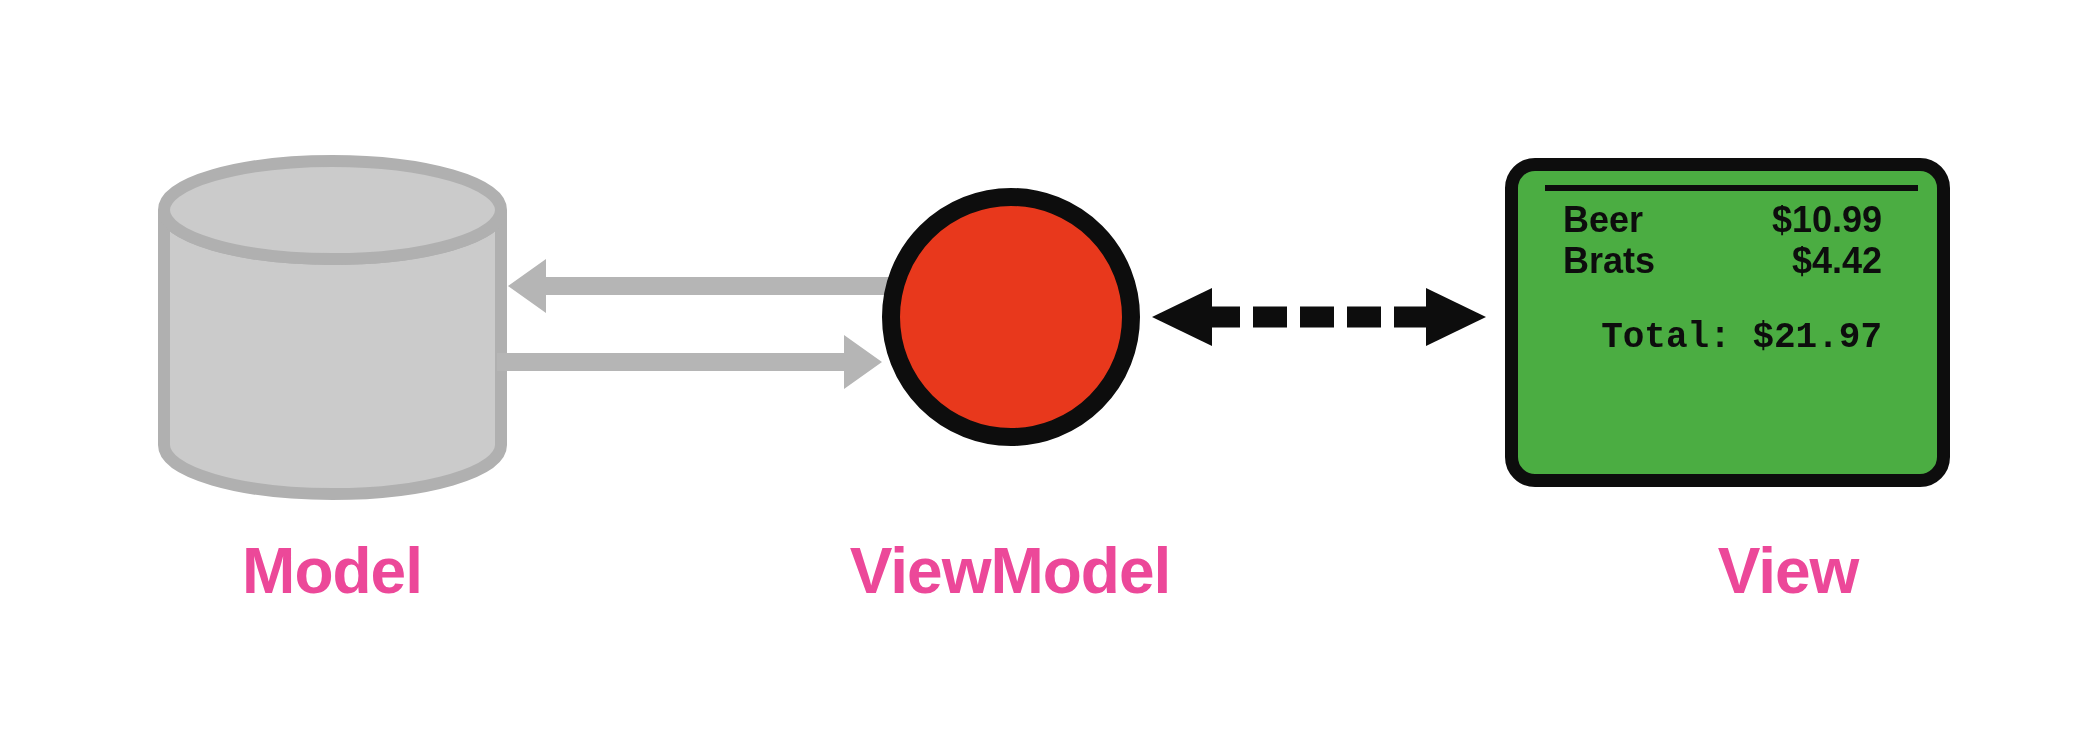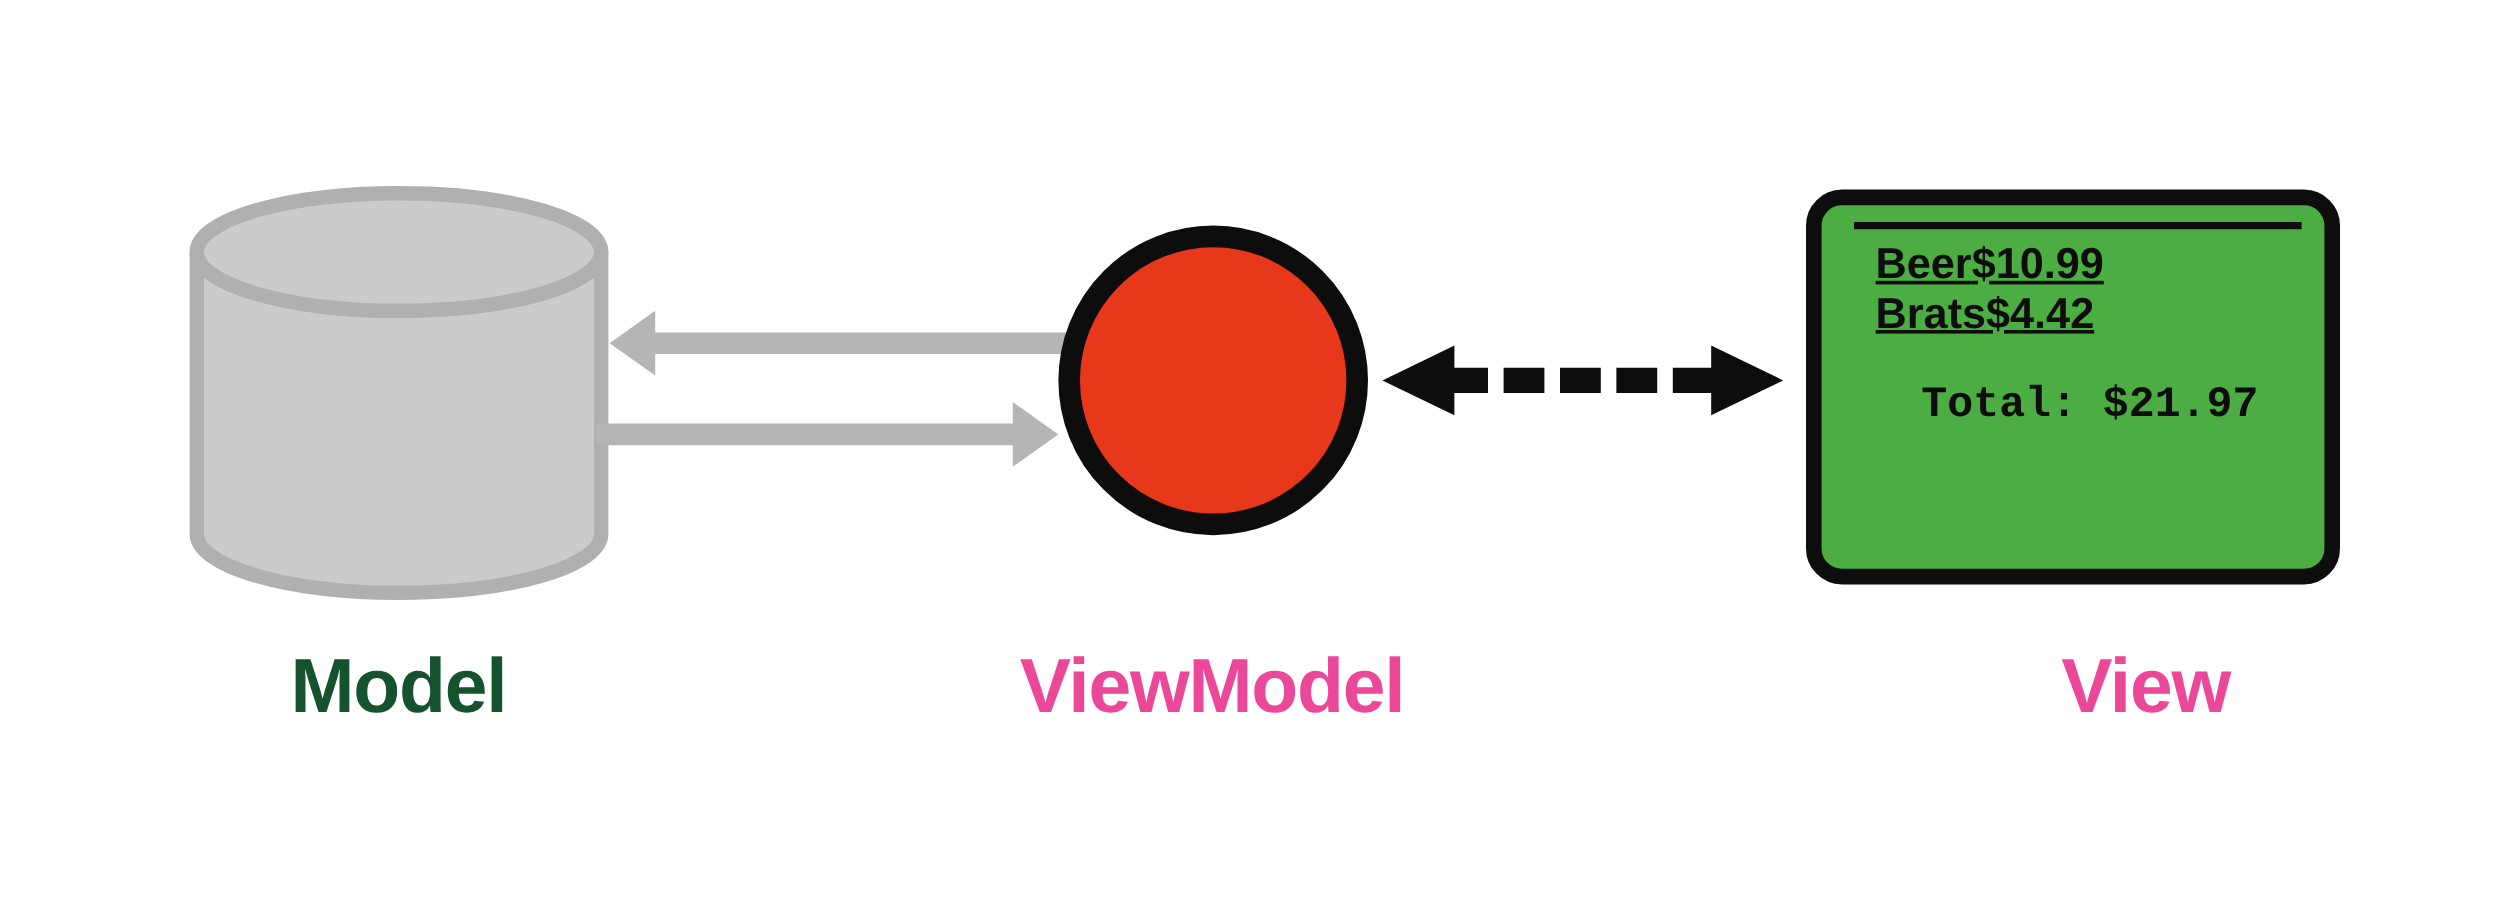--- a/index.html
+++ b/index.html
@@ -19,21 +19,21 @@
   .node-label {
     position: absolute;
     top: 534px;
     transform: translateX(-50%);
     font-size: 64px;
     font-weight: bold;
     letter-spacing: -1px;
     color: #ec4899;
     white-space: nowrap;
   }
-  .node-label.model { color: #14532d; }
+  .node-label.model { color: #ec4899; }
 
   .view-card {
     position: absolute;
     left: 1505px;
     top: 158px;
     width: 445px;
     height: 329px;
     box-sizing: border-box;
     background: #4bad42;
     border: 13px solid #0d0d0d;
@@ -51,23 +51,23 @@
     padding: 0 36px 0 18px;
     line-height: 40px;
   }
   .vc-divider {
     border-bottom: 6px solid #0d0d0d;
     margin-top: 3px;
   }
   .vc-rows { margin-top: 8px; }
   .vc-row {
     display: flex;
+    justify-content: space-between;
     padding: 0 36px 0 18px;
     line-height: 41px;
-    text-decoration: underline;
   }
   .vc-total {
     margin-top: 36px;
     text-align: right;
     padding-right: 36px;
     line-height: 41px;
     white-space: nowrap;
     font-family: Liberation Mono, monospace;
   }
 </style>

